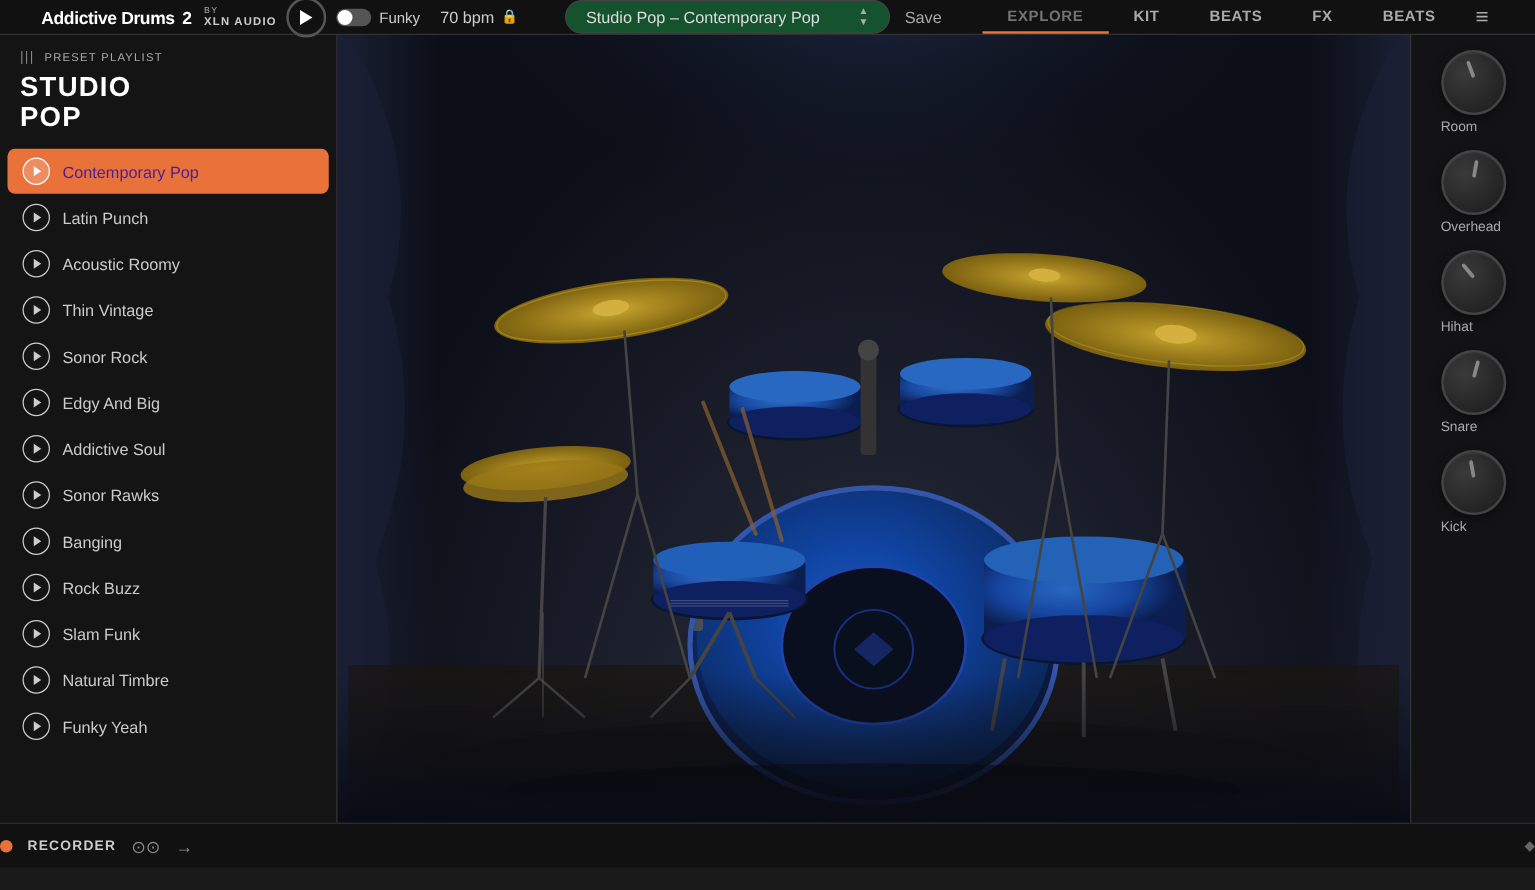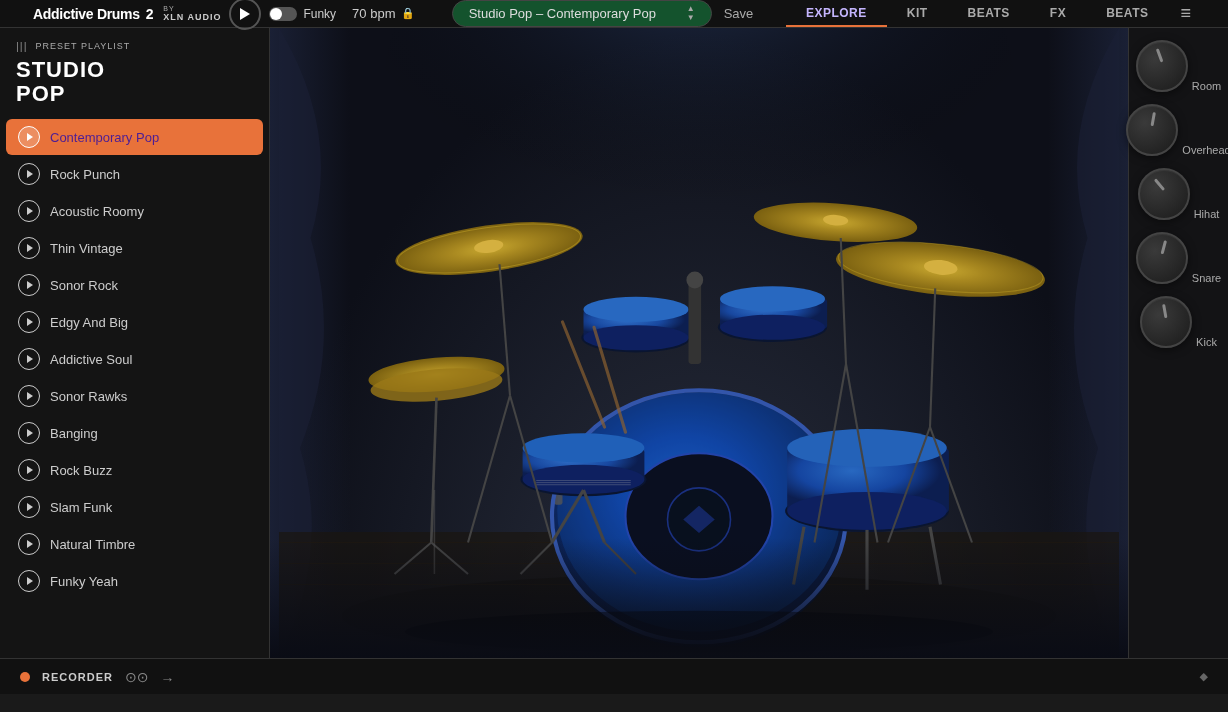--- a/index.html
+++ b/index.html
@@ -140,21 +140,21 @@
       align-items: center;
       font-size: 12px;
       font-weight: bold;
       color: #aaa;
       cursor: pointer;
       letter-spacing: 0.5px;
       border-bottom: 2px solid transparent;
       height: 100%;
     }
     .nav-tab.active {
-      color: #c4b5fd;
+      color: #737373;
       border-bottom: 2px solid #e8723a;
     }
     .hamburger {
       padding: 0 12px;
       color: #aaa;
       cursor: pointer;
       font-size: 18px;
     }
 
     
@@ -296,22 +296,22 @@
       border-left: 1px solid #333;
       display: flex;
       flex-direction: column;
       align-items: center;
       padding: 8px 0;
       gap: 4px;
       z-index: 5;
     }
     .knob-item {
       display: flex;
-      flex-direction: row;
-      align-items: flex-end;
+      flex-direction: column;
+      align-items: flex-start;
       gap: 4px;
       cursor: pointer;
       padding: 4px 0;
     }
     .knob {
       width: 52px;
       height: 52px;
       border-radius: 50%;
       background: radial-gradient(circle at 35% 35%, #3a3a3a, #1a1a1a);
       border: 2px solid #444;
@@ -344,21 +344,21 @@
       text-align: center;
     }
 
     
     .bottom-bar {
       height: 36px;
       background: #111;
       border-top: 1px solid #333;
       display: flex;
       align-items: center;
-      padding: 0 20px;
+      padding: 0 0;
       gap: 12px;
     }
     .recorder-dot {
       width: 10px;
       height: 10px;
       border-radius: 50%;
       background: #e8723a;
       flex-shrink: 0;
     }
     .recorder-text {
@@ -444,21 +444,21 @@
     <div class="playlist-item active">
           <div class="play-circle active-circle">
             <div class="play-triangle" style="border-left-color: rgb(255, 255, 255);"></div>
           </div>
           <span>Contemporary Pop</span>
         </div>
         <div class="playlist-item">
           <div class="play-circle">
             <div class="play-triangle"></div>
           </div>
-          <span>Rock Punch</span>
+          <span>Latin Punch</span>
         </div>
         <div class="playlist-item">
           <div class="play-circle">
             <div class="play-triangle"></div>
           </div>
           <span>Acoustic Roomy</span>
         </div>
         <div class="playlist-item">
           <div class="play-circle">
             <div class="play-triangle"></div>

